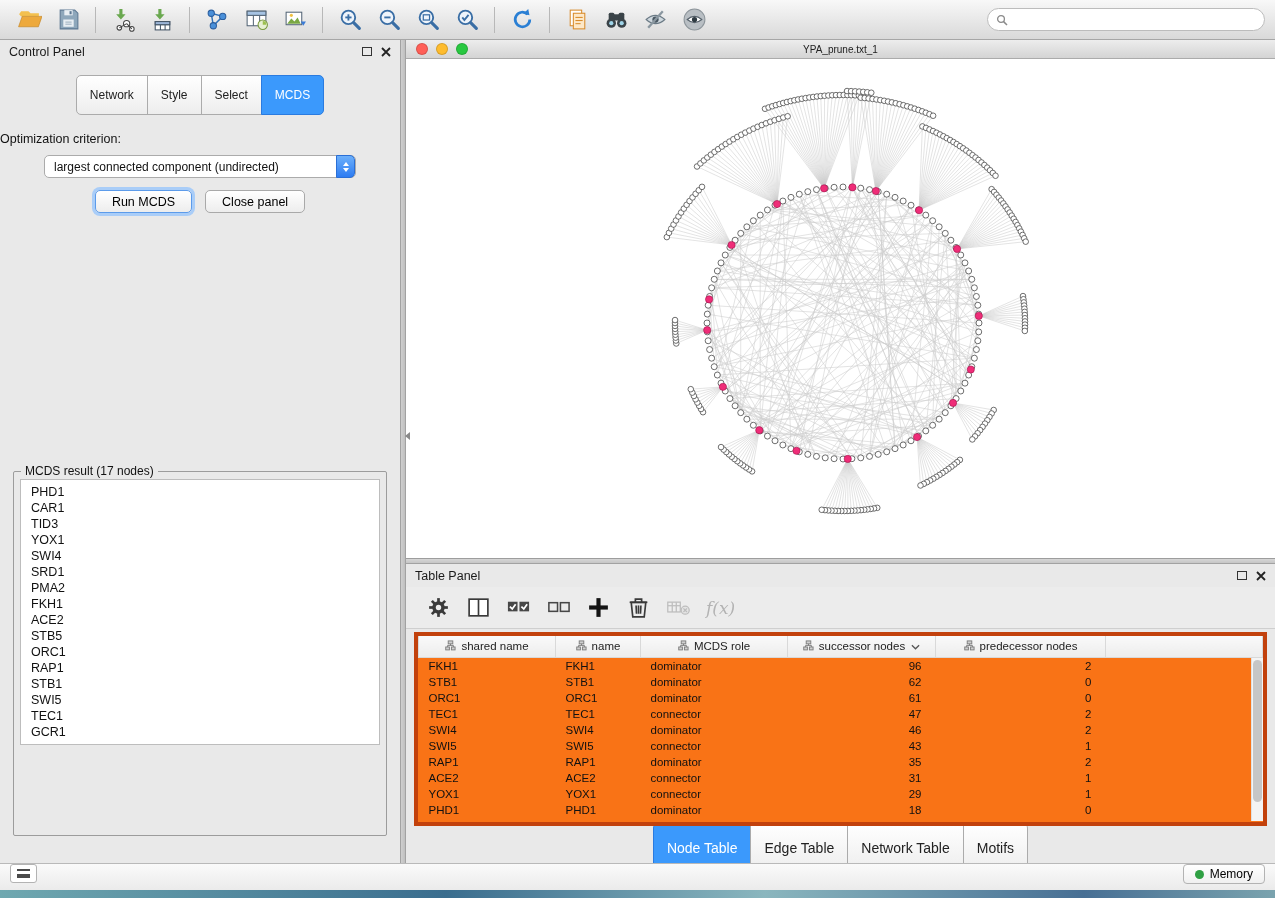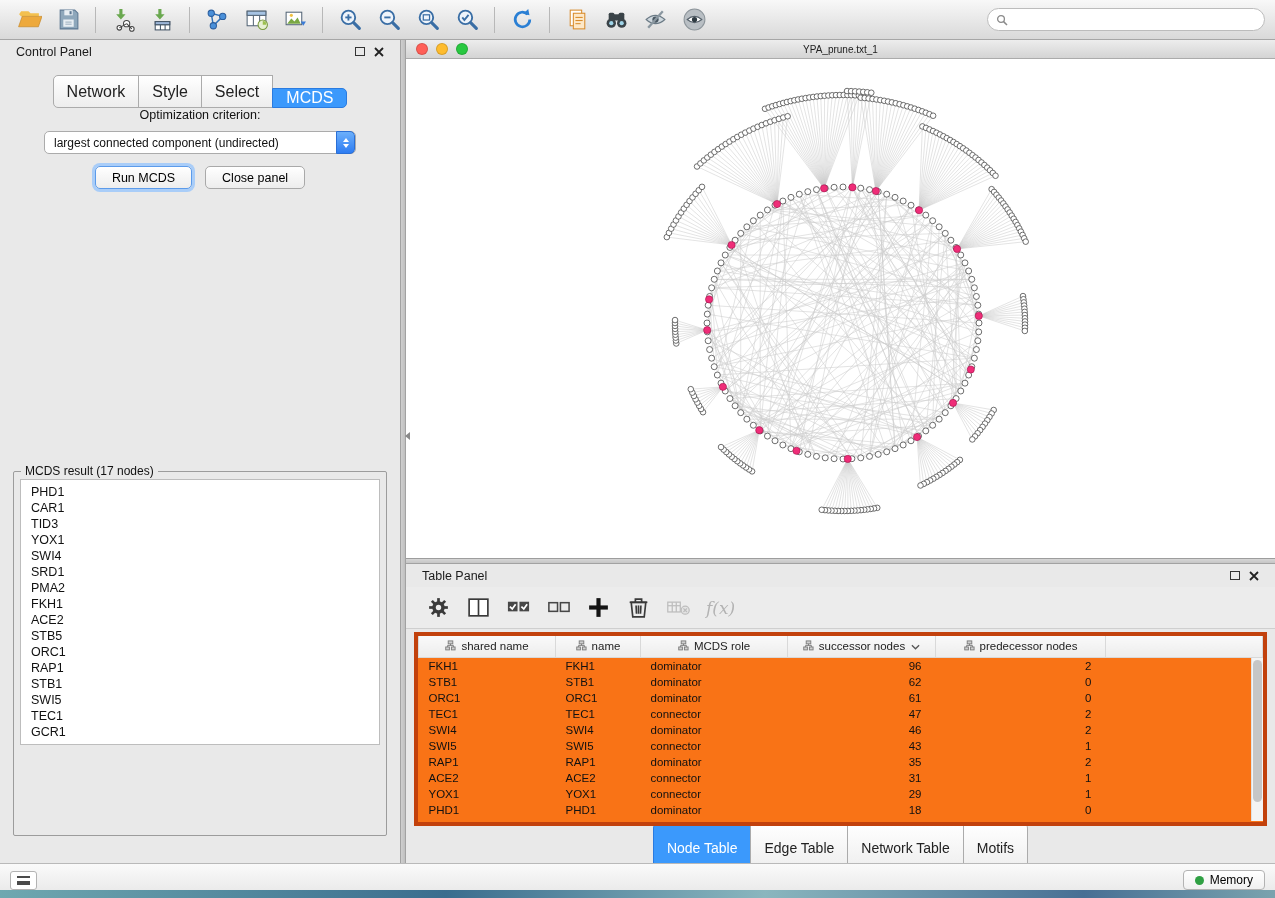--- a/index.html
+++ b/index.html
@@ -14,32 +14,32 @@
   .tsep { width:1px; height:26px; background:#b8b8b8; margin:0 7px; }
   .search { margin-left:auto; width:278px; height:23px; border:1px solid #bcbcbc; border-radius:12px; background:#fff; display:flex; align-items:center; padding:0 8px; gap:5px; }
   .search svg { width:12px; height:12px; }
   .search input { border:none; outline:none; flex:1; font-size:12px; background:transparent; font-family:"Liberation Sans",sans-serif; }
 
   
   .workspace { flex:1; display:flex; min-height:0; }
 
   
   .control-panel { width:400px; background:#e9e9e9; display:flex; flex-direction:column; }
-  .panel-header { height:23px; display:flex; align-items:center; padding:0 16px; gap:8px; font-size:12.5px; color:#1a1a1a; }
+  .panel-header { height:23px; display:flex; align-items:center; padding:0 9px; gap:8px; font-size:12.5px; color:#1a1a1a; }
   .panel-header .sp { flex:1; }
   .float-btn { width:10px; height:9px; border:1.5px solid #333; background:transparent; display:inline-block; }
   .close-btn { width:11px; height:11px; display:inline-flex; align-items:center; justify-content:center; background:transparent; border:none; }
   .close-btn svg { width:10px; height:10px; }
   .cp-body { flex:1; display:flex; flex-direction:column; min-height:0; }
   .ctabs { display:flex; justify-content:center; margin-top:12px; }
-  .ctab { padding:0 13px; font-size:16px; background:linear-gradient(#ffffff,#ededed); border:1px solid #ababab; margin-left:-1px; color:#222; cursor:default; }
+  .ctab { padding:12px 13px; font-size:12px; background:linear-gradient(#ffffff,#ededed); border:1px solid #ababab; margin-left:-1px; color:#222; cursor:default; }
   .ctab:first-child { border-radius:5px 0 0 5px; margin-left:0; }
-  .ctab:last-child { border-radius:0 5px 5px 0;margin-top:13px; }
+  .ctab:last-child { border-radius:0 5px 5px 0; }
   .ctab.active { background:#3b99fc; color:#fff; border-color:#2a7be0; }
-  .opt-label { text-align:center; margin-top:0; font-size:12.5px; }
+  .opt-label { text-align:left; margin-top:17px; font-size:12.5px; }
   .combo { position:relative; margin:9px 44px 0 44px; height:23px; background:#fff; border:1px solid #ababab; border-radius:5px; display:flex; align-items:center; padding:0 30px 0 9px; font-size:12px; white-space:nowrap; }
   .combo-arrows { position:absolute; right:0; top:-1px; bottom:-1px; width:19px; background:linear-gradient(#6cb0fb,#2e7cf2); border-radius:0 5px 5px 0; border:1px solid #2a6fd6; display:flex; flex-direction:column; align-items:center; justify-content:center; gap:2px; }
   .arr-up { width:0; height:0; border-left:3.5px solid transparent; border-right:3.5px solid transparent; border-bottom:4px solid #fff; }
   .arr-dn { width:0; height:0; border-left:3.5px solid transparent; border-right:3.5px solid transparent; border-top:4px solid #fff; }
   .btn-row { display:flex; justify-content:center; gap:13px; margin-top:12px; }
   .pbtn { height:23px; padding:0 16px; font-size:12.5px; font-family:"Liberation Sans",sans-serif; background:linear-gradient(#ffffff,#ededed); border:1px solid #a9a9a9; border-radius:5px; cursor:default; }
   .pbtn.focused { box-shadow:0 0 0 3px #a9cdf8; border-color:#5c9bea; }
   fieldset.result { margin:auto 13px 27px 13px; border:1px solid #9c9c9c; border-radius:2px; padding:0; height:372px; display:flex; flex-direction:column; }
   fieldset.result legend { font-size:12px; margin-left:7px; padding:0 4px; }
   .result-list { flex:1; background:#fff; border:1px solid #bdbdbd; margin:1px 6px 8px 6px; padding:4px 10px; overflow:hidden; font-size:12.5px; line-height:16px; }
@@ -73,21 +73,21 @@
   table.node-table td.num { text-align:right; padding-right:14px; }
   .vscroll { position:absolute; top:22px; right:0; bottom:1px; width:12px; background:#f4f4f4; border-left:1px solid #e0e0e0; }
   .vthumb { position:absolute; top:2px; left:1px; width:9px; height:142px; background:#c6c6c6; border-radius:5px; }
   .ttabs { height:30px; display:flex; align-items:center; justify-content:center; }
   .ttab { padding:16px 13px; font-size:14px; background:linear-gradient(#ffffff,#ededed); border:1px solid #ababab; margin-left:-1px; color:#222; cursor:default; }
   .ttab:first-child { border-radius:5px 0 0 5px; margin-left:0; }
   .ttab:last-child { border-radius:0 5px 5px 0; }
   .ttab.active { background:#3b99fc; color:#fff; border-color:#2a7be0; }
 
   
-  .status-bar { flex:0 0 27px; background:linear-gradient(#fafafa,#ebebeb); border-top:1px solid #b9b9b9; display:flex; align-items:flex-end; padding:0 10px; }
+  .status-bar { flex:0 0 27px; background:linear-gradient(#fafafa,#ebebeb); border-top:1px solid #b9b9b9; display:flex; align-items:flex-start; padding:0 10px; }
   .hamb { width:27px; height:19px; border:1px solid #b3b3b3; border-radius:3px; background:#fff; display:flex; align-items:center; justify-content:center; }
   .hamb-lines { width:13px; height:9px; border-top:2px solid #4a4a4a; border-bottom:2px solid #4a4a4a; position:relative; display:inline-block; }
   .hamb-lines::after { content:""; position:absolute; left:0; right:0; top:2.5px; border-top:2px solid #4a4a4a; }
   .membtn { margin-left:auto; height:20px; border:1px solid #b3b3b3; border-radius:4px; background:linear-gradient(#ffffff,#f0f0f0); display:flex; align-items:center; gap:6px; padding:0 11px; font-size:12px; font-family:"Liberation Sans",sans-serif; }
   .memdot { width:9px; height:9px; border-radius:50%; display:inline-block; }
 
   .desktop-strip { flex:0 0 8px; background:linear-gradient(90deg,#6fa8b0,#3a6d8e 35%,#8ab6be 60%,#476f94 85%,#7aa3ae); }
 </style>
 </head>
 <body>

